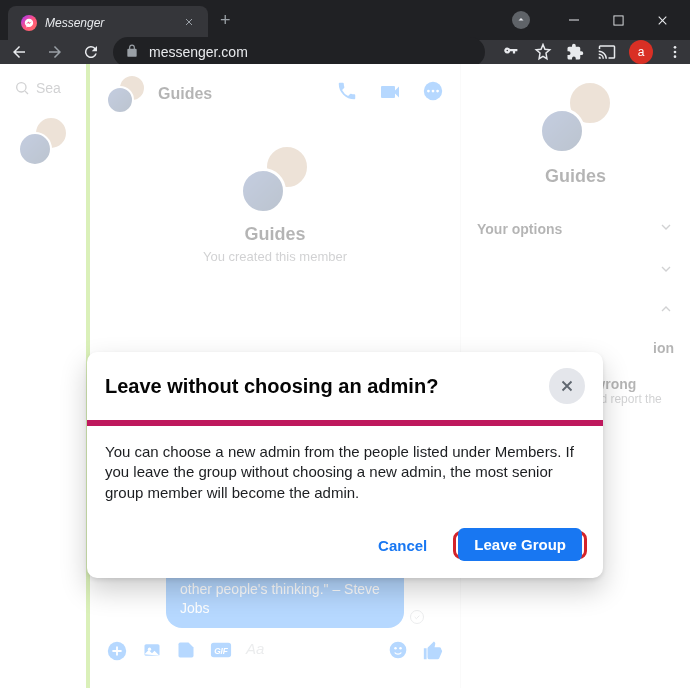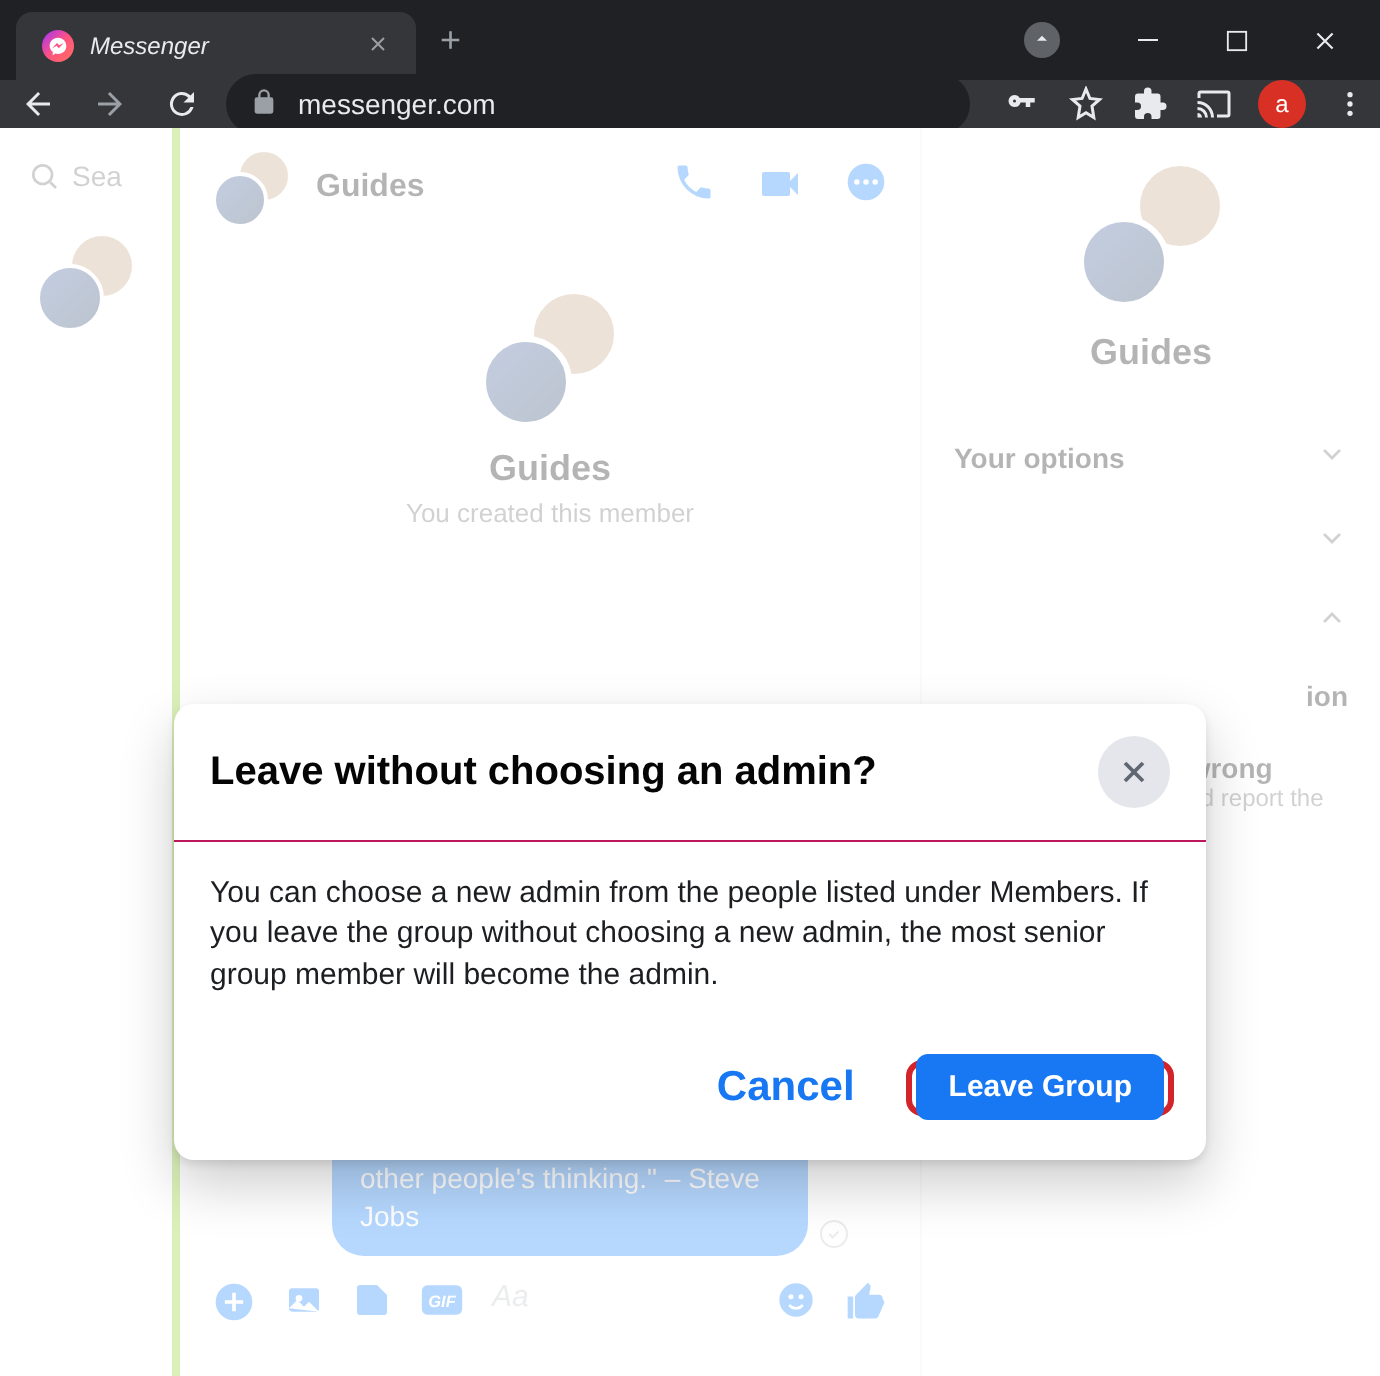--- a/index.html
+++ b/index.html
@@ -73,26 +73,26 @@
 .srow { display: flex; align-items: center; padding: 12px 16px; font-size: 14px; color: #050505; font-weight: 600; cursor: pointer; }
 .srow .chev { margin-left: auto; color: #65676b; }
 .sitem { display: flex; align-items: center; padding: 10px 16px; gap: 12px; cursor: pointer; }
 .sitem .si-icon { width: 20px; display: flex; justify-content: center; color: #050505; }
 .sitem .si-text { font-size: 14px; font-weight: 600; color: #050505; }
 .sitem .si-sub { font-size: 12px; color: #65676b; font-weight: 400; }
 
 
 .modal-backdrop { position: absolute; inset: 0; z-index: 10; display: flex; align-items: flex-start; justify-content: center; padding-top: 288px; }
 .modal { width: 516px; background: #fff; border-radius: 10px; box-shadow: 0 12px 28px rgba(0,0,0,0.2), 0 2px 4px rgba(0,0,0,0.1); overflow: hidden; }
-.modal-header { display: flex; align-items: center; padding: 16px 18px; border-bottom: 1px solid #be185d; }
+.modal-header { display: flex; align-items: center; padding: 16px 18px; border-bottom: 6px solid #be185d; }
 .modal-title { font-size: 20px; font-weight: 700; color: #050505; }
 .modal-close { margin-left: auto; width: 36px; height: 36px; border-radius: 50%; background: #e4e6eb; display: flex; align-items: center; justify-content: center; cursor: pointer; color: #606770;}
 .modal-body { padding: 16px 18px; font-size: 15px; color: #1c1e21; line-height: 1.35; }
 .modal-footer { display: flex; justify-content: flex-end; align-items: center; gap: 12px; padding: 10px 16px 16px; }
-.btn-cancel { color: #1877f2; font-weight: 600; font-size: 21px; padding: 8px 14px; cursor: pointer; border-radius: 6px; }
+.btn-cancel { color: #1877f2; font-weight: 600; font-size: 15px; padding: 8px 14px; cursor: pointer; border-radius: 6px; }
 .btn-primary-wrap { border: 3px solid #d3242b; border-radius: 8px; padding: 2px; }
 .btn-primary { background: #1877f2; color: #fff; font-weight: 600; font-size: 15px; padding: 8px 16px; border-radius: 6px; cursor: pointer; }
 </style>
 </head>
 <body>
 
 <div class="browser-frame">
 
   <div class="tab-bar">
     <div class="tab">

